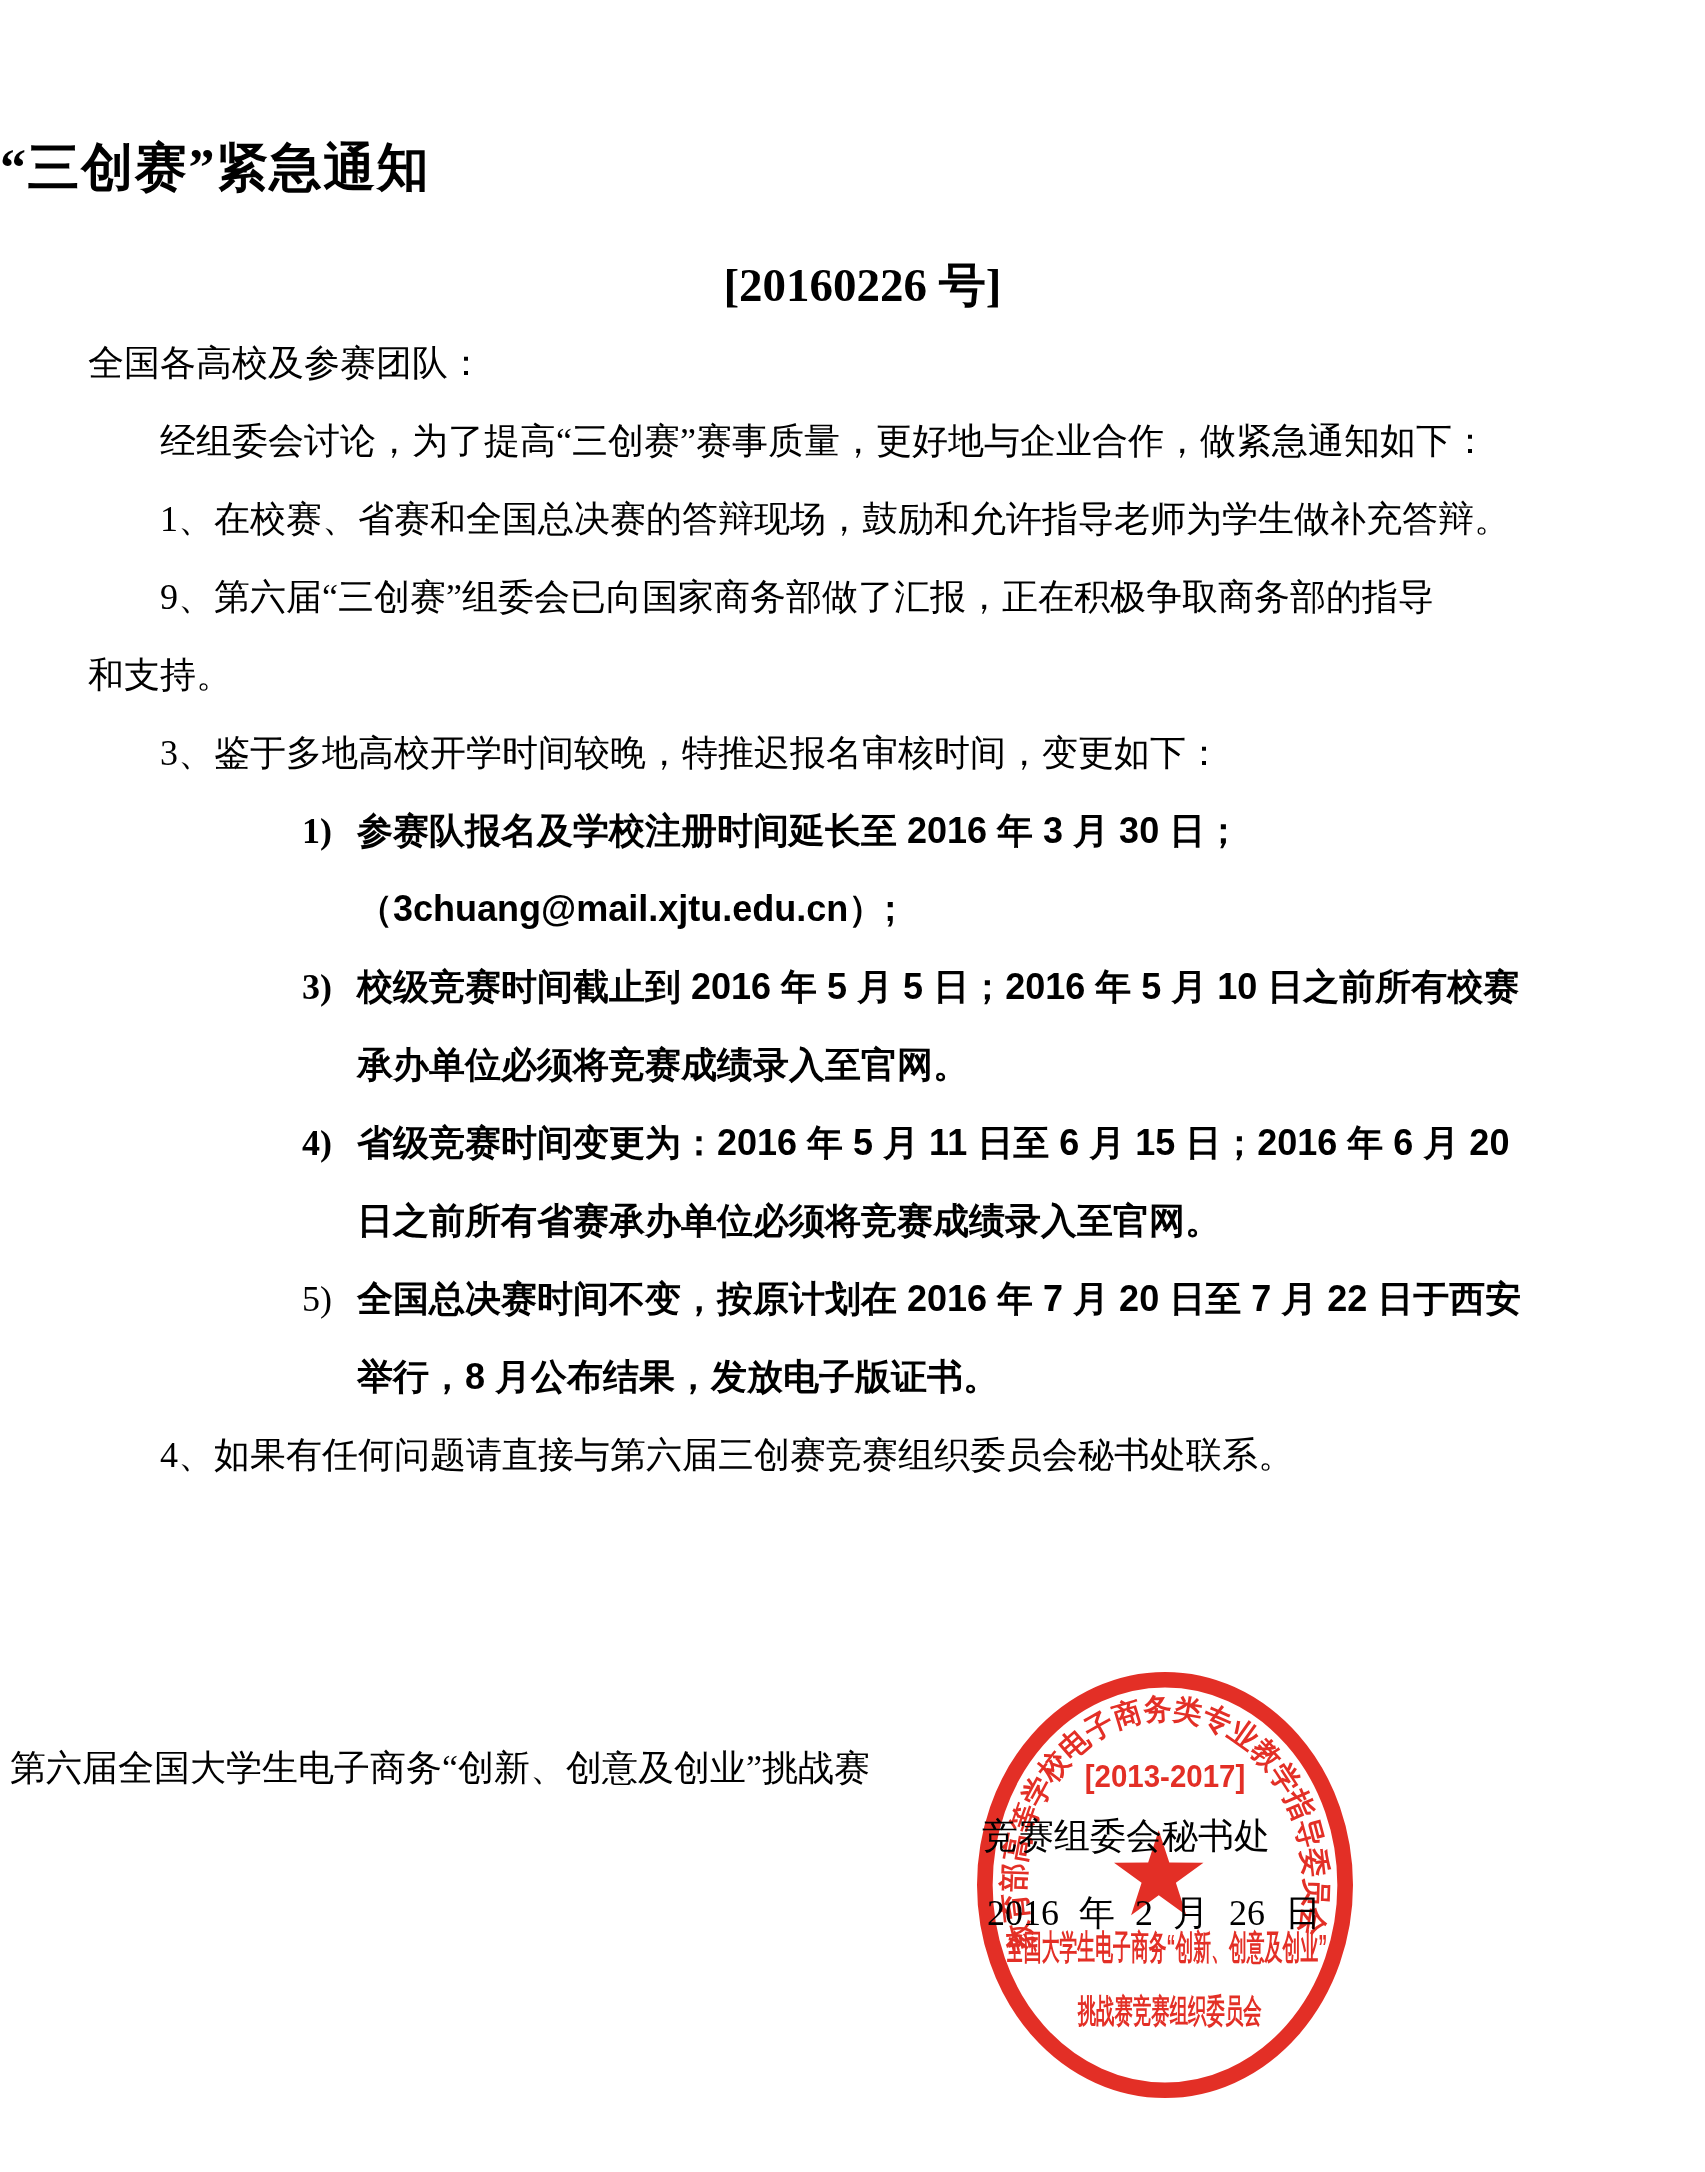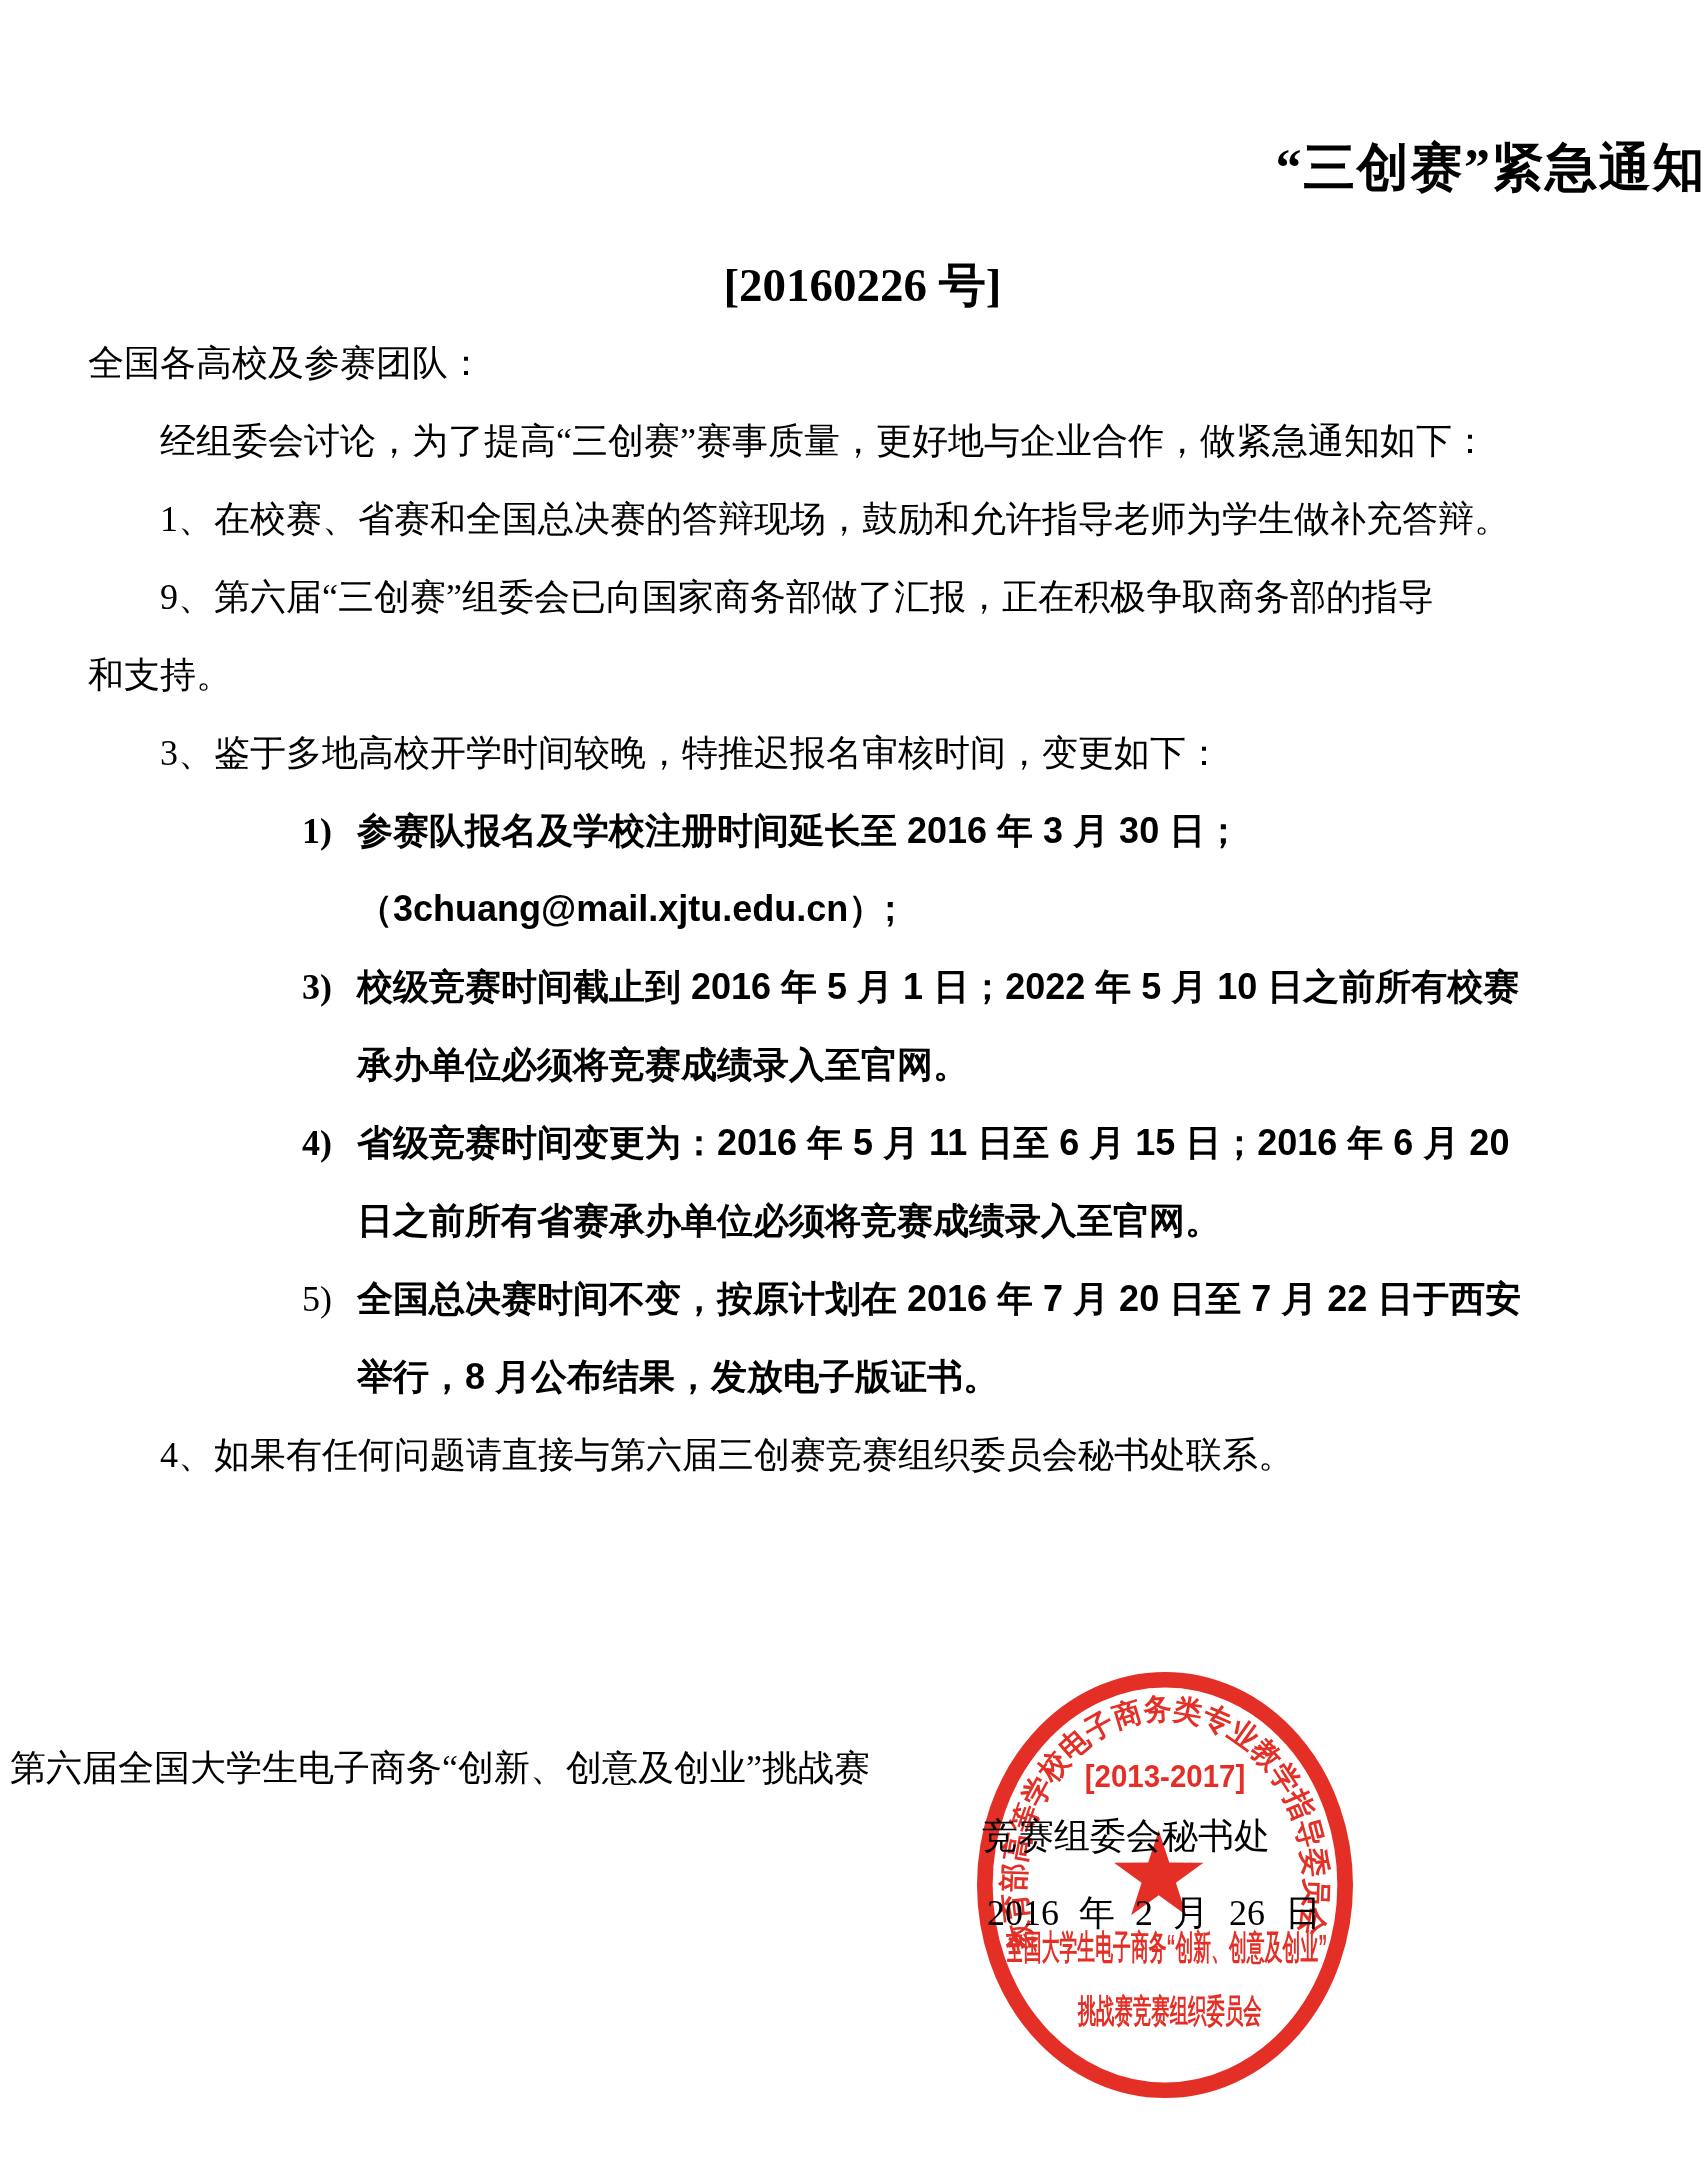--- a/index.html
+++ b/index.html
@@ -6,21 +6,21 @@
   .page{
     position:relative;
     width:1706px;height:2172px;
     background:#ffffff;
     overflow:hidden;
     font-family:"Liberation Serif","DejaVu Serif",serif;
     color:#000;
   }
   .title{
     position:absolute;top:135px;left:0;right:0;
-    text-align:right;
+    text-align:left;
     font-size:52px;font-weight:700;line-height:66px;
     letter-spacing:1.6px;
   }
   .subtitle{
     position:absolute;top:248px;left:0;right:0;
     text-align:center;
     font-size:47px;font-weight:700;line-height:74px;padding-left:19px;
   }
   .body{
     position:absolute;top:324px;left:88px;width:1531px;
@@ -75,21 +75,21 @@
     <div class="line ind">经组委会讨论，为了提高“三创赛”赛事质量，更好地与企业合作，做紧急通知如下：</div>
     <div class="line ind">1、在校赛、省赛和全国总决赛的答辩现场，鼓励和允许指导老师为学生做补充答辩。</div>
     <div class="line ind">9、第六届“三创赛”组委会已向国家商务部做了汇报，正在积极争取商务部的指导</div>
     <div class="line">和支持。</div>
     <div class="line ind">3、鉴于多地高校开学时间较晚，特推迟报名审核时间，变更如下：</div>
 
     <div class="line li"><span class="num">1)</span><span class="t">参赛队报名及学校注册时间延长至 2016 年 3 月 30 日；</span></div>
 
     <div class="line cont bold">（3chuang@mail.xjtu.edu.cn）;</div>
 
-    <div class="line li"><span class="num">3)</span><span class="t">校级竞赛时间截止到 2016 年 5 月 1 日；2022 年 5 月 10 日之前所有校赛</span></div>
+    <div class="line li"><span class="num">3)</span><span class="t">校级竞赛时间截止到 2016 年 5 月 5 日；2016 年 5 月 10 日之前所有校赛</span></div>
     <div class="line cont bold">承办单位必须将竞赛成绩录入至官网。</div>
 
     <div class="line li"><span class="num">4)</span><span class="t">省级竞赛时间变更为：2016 年 5 月 11 日至 6 月 15 日；2016 年 6 月 20</span></div>
     <div class="line cont bold">日之前所有省赛承办单位必须将竞赛成绩录入至官网。</div>
 
     <div class="line li"><span class="num reg">5)</span><span class="t">全国总决赛时间不变，按原计划在 2016 年 7 月 20 日至 7 月 22 日于西安</span></div>
     <div class="line cont bold">举行，8 月公布结果，发放电子版证书。</div>
 
     <div class="line ind">4、如果有任何问题请直接与第六届三创赛竞赛组织委员会秘书处联系。</div>
   </div>

